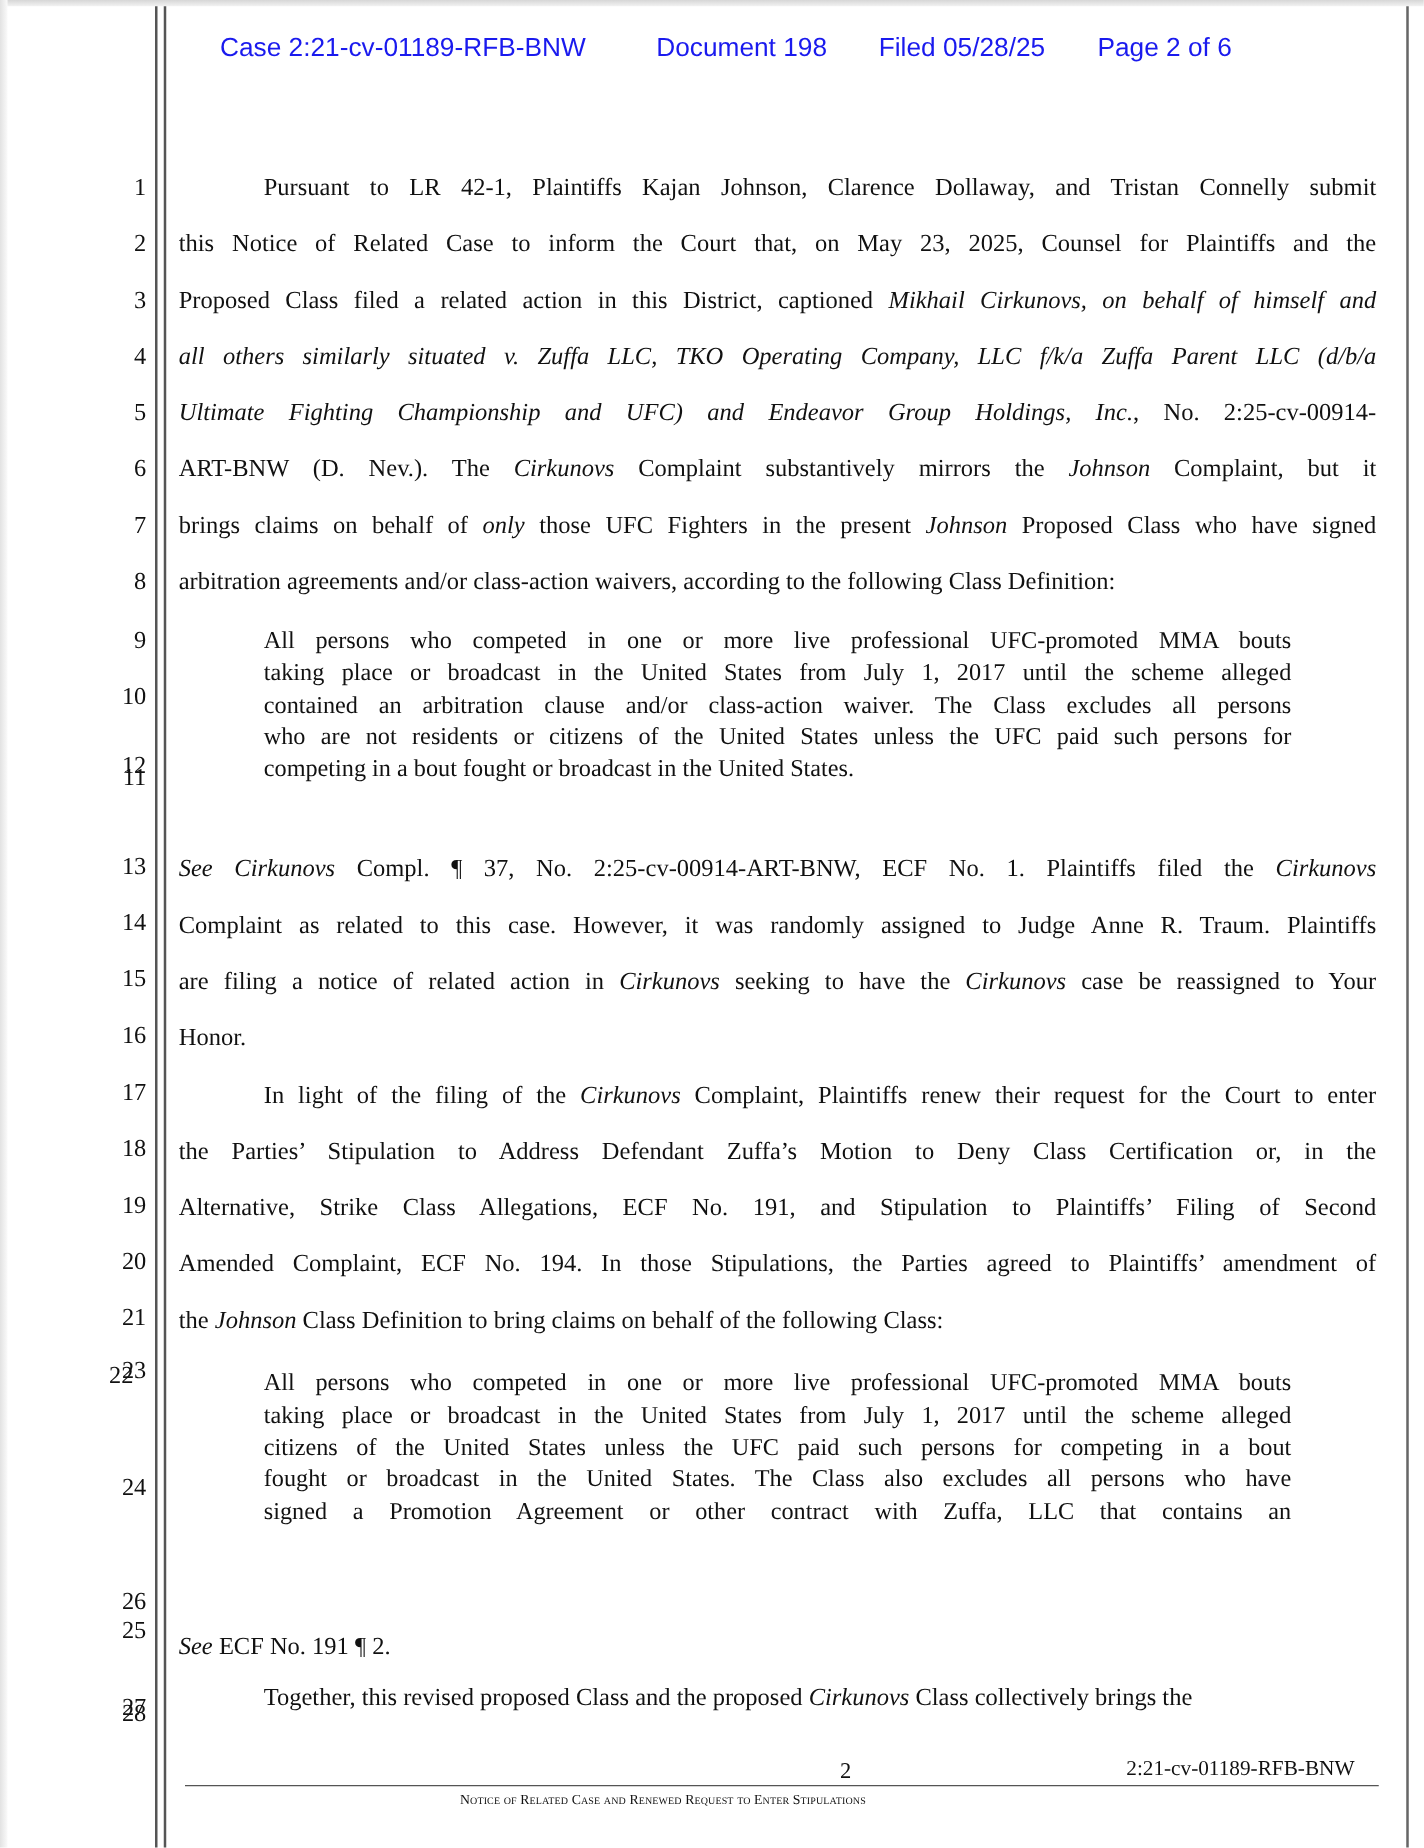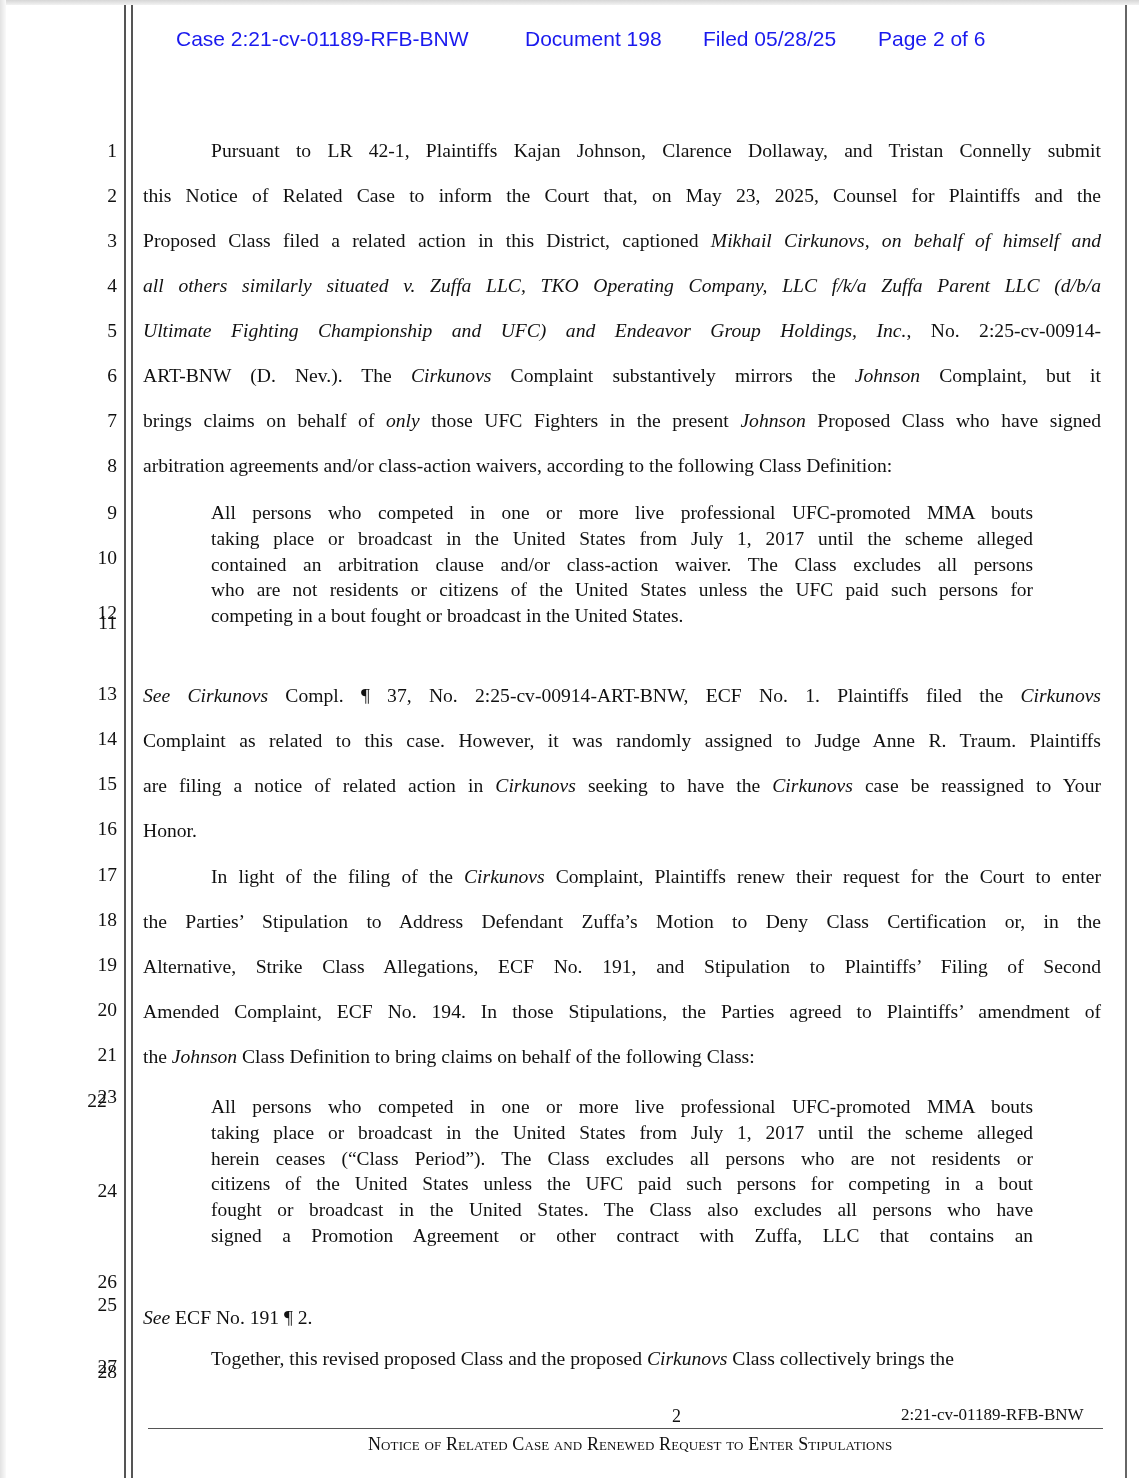--- a/index.html
+++ b/index.html
@@ -42,21 +42,21 @@
     text-align:justify;
   }
   .quote .ql { display:block; white-space:nowrap; text-align:justify; text-align-last:justify; height:25.8px; }
   .quote .ql.last { text-align-last:left; }
 
   i { font-style:italic;font-family:Liberation Serif, serif; }
 
   .footer-page { position:absolute; top:1406px; left:672px; font-size:18px; }
   .footer-case { position:absolute; top:1405px; left:901px; font-size:17px; }
   .footer-rule { position:absolute; top:1428px; left:148px; width:955px; height:1px; background:#555; }
-  .footer-title { position:absolute; top:1434px; left:368px; font-size:18px; font-variant:small-caps; letter-spacing:0.1px; }
+  .footer-title { position:absolute; top:1434px; left:368px; font-size:11px; font-variant:small-caps; letter-spacing:0.1px; }
 </style>
 </head>
 <body>
 
 <div class="top-shade"></div>
 <div class="left-shade"></div>
 <div class="rule r1"></div>
 <div class="rule r2"></div>
 <div class="rule right"></div>
 
@@ -119,21 +119,20 @@
     <div class="line " style="top: 775px;"><span>are filing a notice of related action in </span><i>Cirkunovs</i><span> seeking to have the </span><i>Cirkunovs</i><span> case be reassigned to Your</span></div>
     <div class="line  last" style="top: 820px;"><span>Honor.</span></div>
     <div class="line  indent" style="top: 866px;"><span>In light of the filing of the </span><i>Cirkunovs</i><span> Complaint, Plaintiffs renew their request for the Court to enter</span></div>
     <div class="line " style="top: 911px;"><span>the Parties’ Stipulation to Address Defendant Zuffa’s Motion to Deny Class Certification or, in the</span></div>
     <div class="line " style="top: 956px;"><span>Alternative, Strike Class Allegations, ECF No. 191, and Stipulation to Plaintiffs’ Filing of Second</span></div>
     <div class="line " style="top: 1001px;"><span>Amended Complaint, ECF No. 194. In those Stipulations, the Parties agreed to Plaintiffs’ amendment of</span></div>
     <div class="line  last" style="top: 1046px;"><span>the </span><i>Johnson</i><span> Class Definition to bring claims on behalf of the following Class:</span></div>
     <div class="quote" style="top: 1094px;">
       <span class="ql">All persons who competed in one or more live professional UFC-promoted MMA bouts</span>
       <span class="ql">taking place or broadcast in the United States from July 1, 2017 until the scheme alleged</span>
-      <span class="ql">herein ceases (“Class Period”). The Class excludes all persons who are not residents or</span>
       <span class="ql">citizens of the United States unless the UFC paid such persons for competing in a bout</span>
       <span class="ql">fought or broadcast in the United States. The Class also excludes all persons who have</span>
       <span class="ql">signed a Promotion Agreement or other contract with Zuffa, LLC that contains an</span>
     </div>
     <div class="line  last" style="top: 1307px;"><i>See</i><span> ECF No. 191 ¶ 2.</span></div>
     <div class="line  indent last" style="top: 1348px;"><span>Together, this revised proposed Class and the proposed </span><i>Cirkunovs</i><span> Class collectively brings the</span></div>
   </div>
 
 <div class="footer-page">2</div>
 <div class="footer-case">2:21-cv-01189-RFB-BNW</div>

